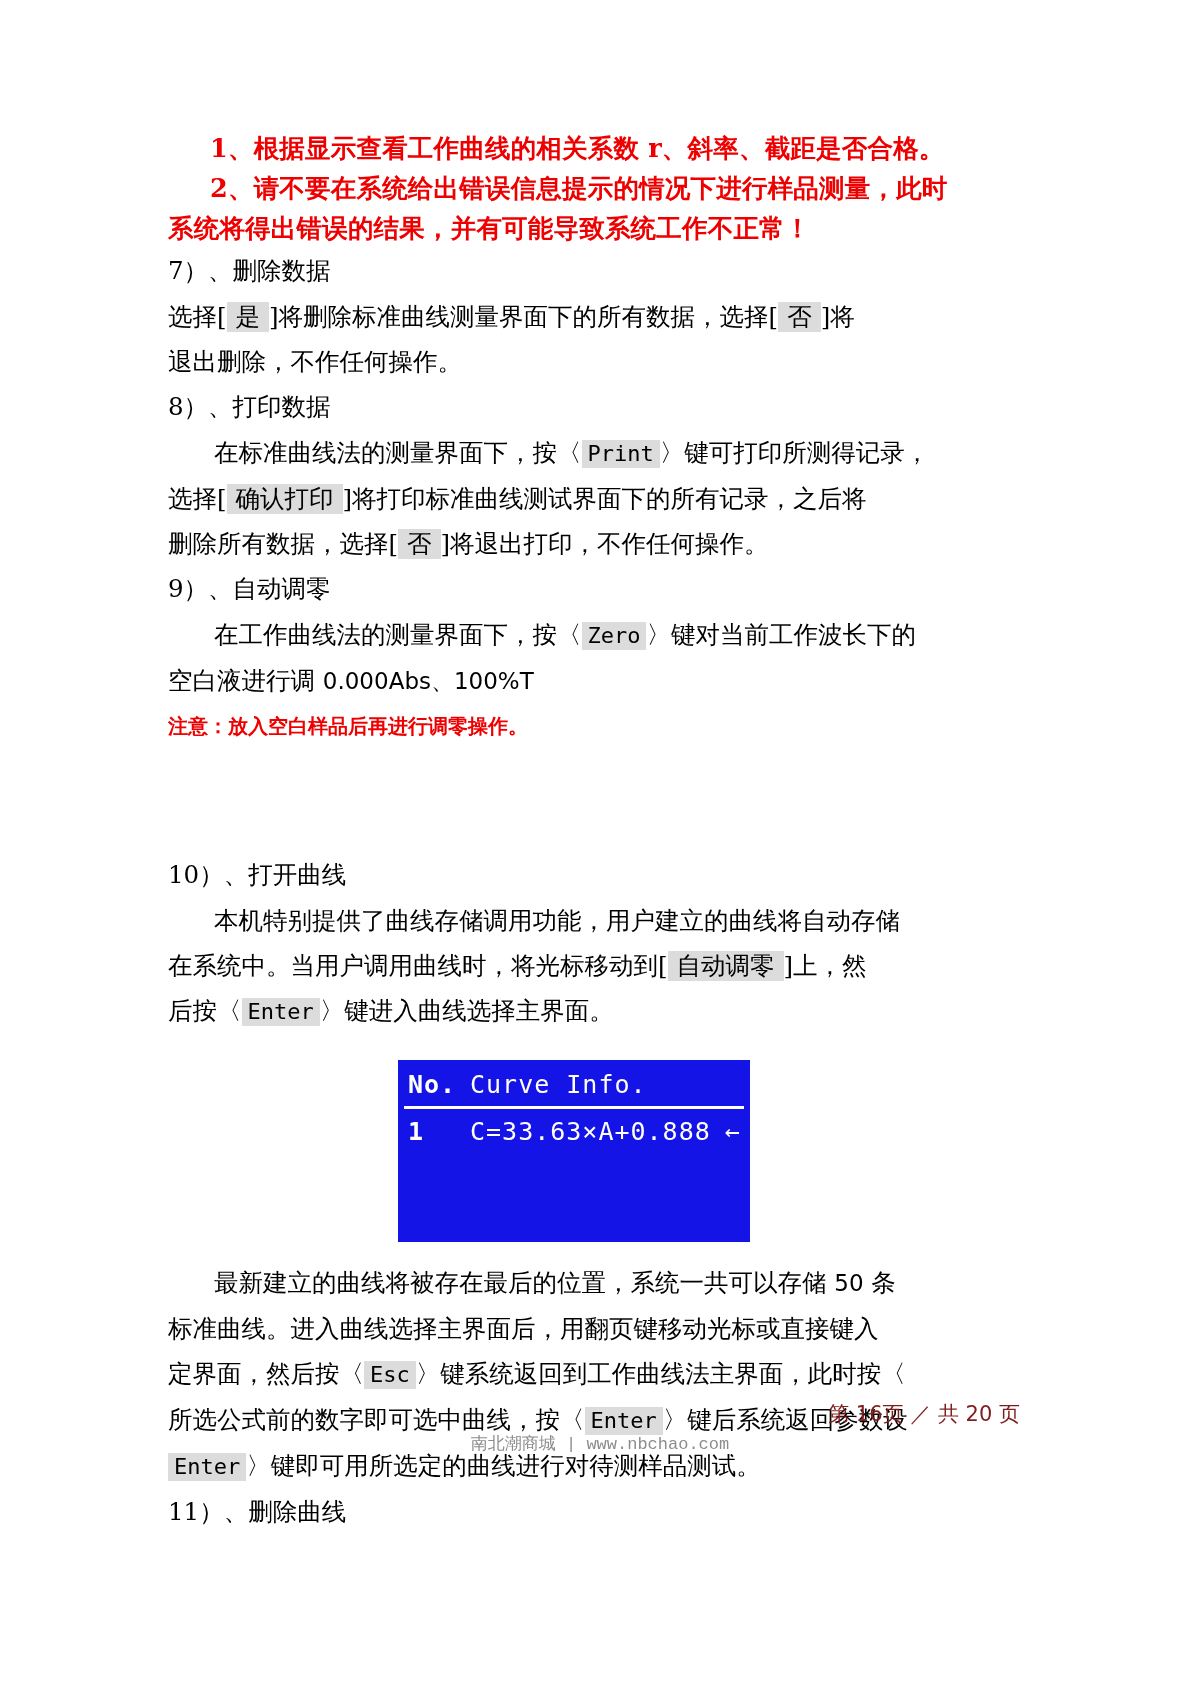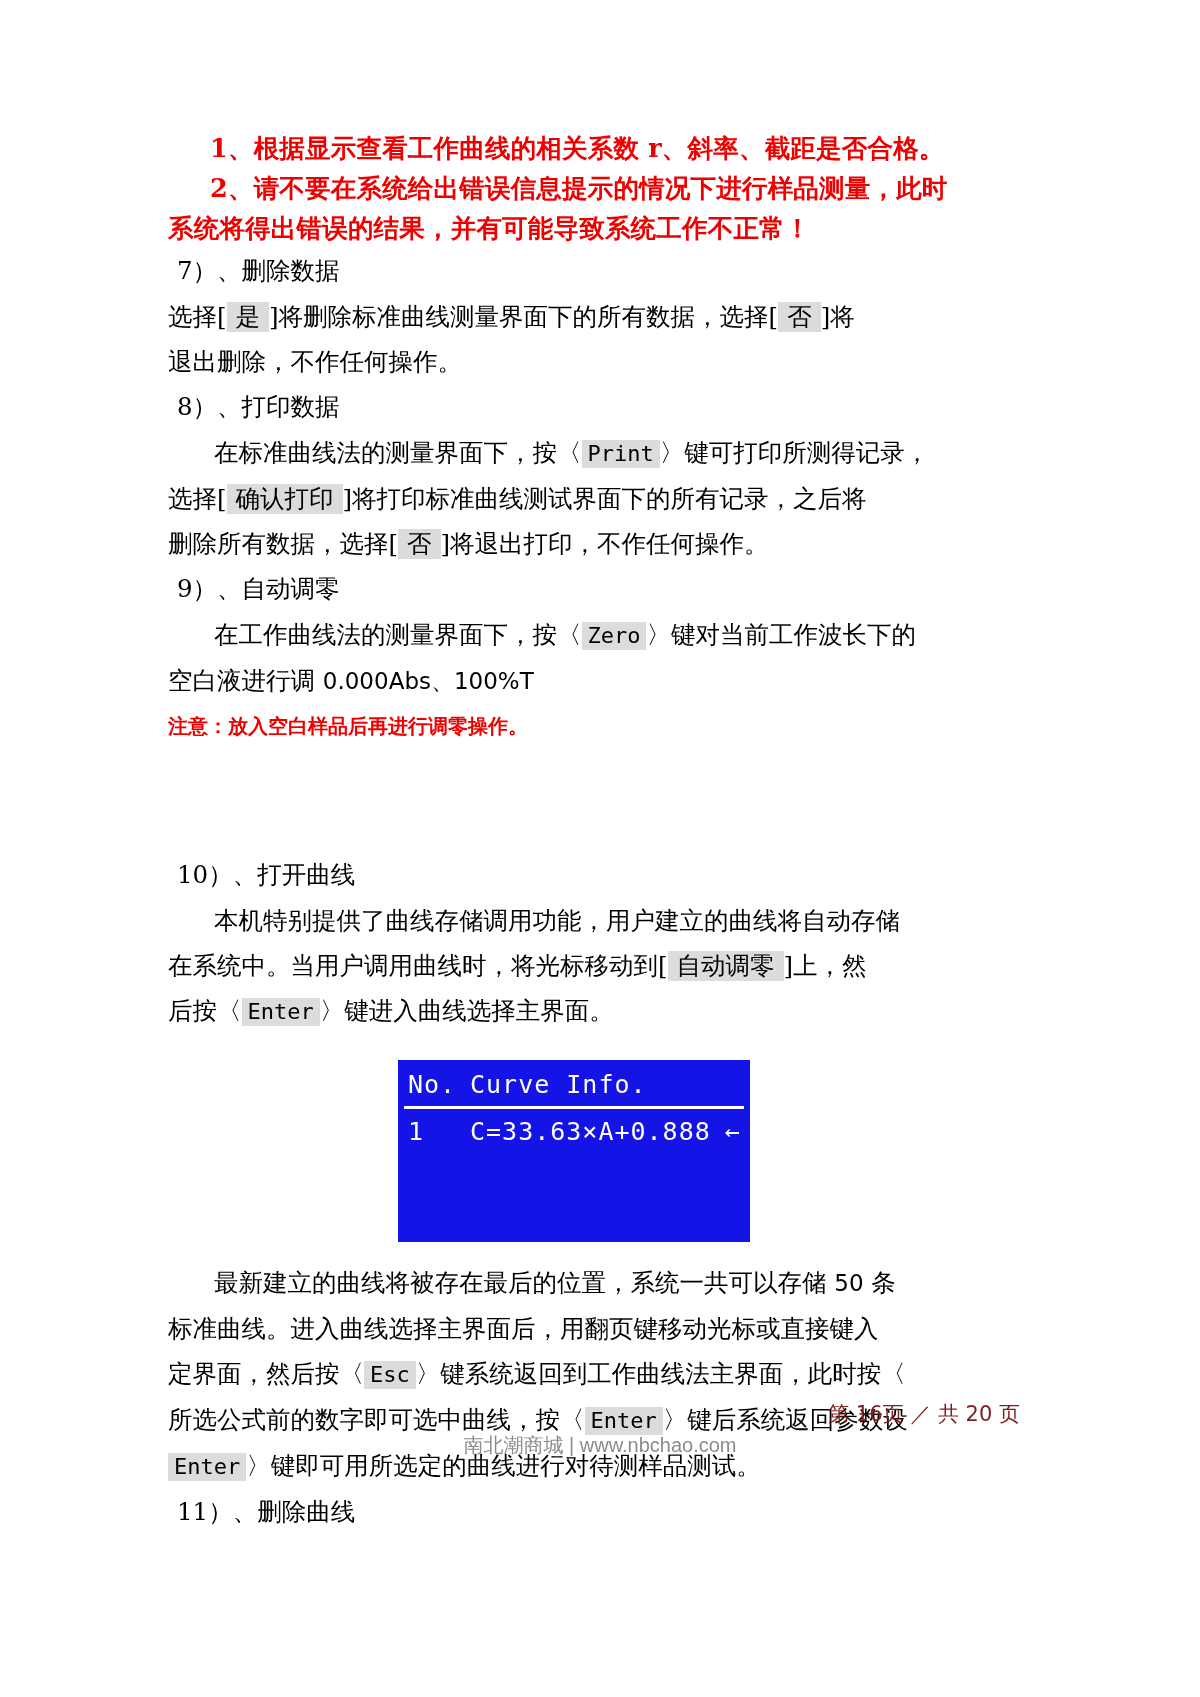--- a/index.html
+++ b/index.html
@@ -42,21 +42,20 @@
     line-height: 40px;
     letter-spacing: 0.2px;
     white-space: nowrap;
   }
   .warn.indent { text-indent: 42px; }
 
   .heading {
     font-size: 24.5px;
     line-height: 46px;
     white-space: nowrap;
-    margin-left: 9px;
   }
 
   .para {
     font-size: 24.5px;
     line-height: 45px;
     white-space: nowrap;
   }
   .para.indent { text-indent: 46px; }
 
   .note-red {
@@ -112,41 +111,41 @@
     letter-spacing: 1px;
     line-height: 34px;
     padding-left: 10px;
     white-space: pre;
   }
   .lcd-rule {
     height: 3px;
     background: #ffffff;
     margin: 4px 6px 6px 6px;
   }
-  .lcd-col-no { display: inline-block; width: 62px; }
+  .lcd-col-no { display: inline-block; width: 62px; font-weight: bold; }
   .lcd-cursor { margin-left: 14px; }
 
   
   .page-num {
     position: absolute;
     right: 180px;
     top: 1400px;
     font-family: "DejaVu Sans", "Liberation Sans", sans-serif;
     font-size: 21px;
     color: #7f1d1d;
     white-space: nowrap;
   }
   .watermark {
     position: absolute;
     left: 0;
     top: 1432px;
     width: 1200px;
     text-align: center;
-    font-family: Liberation Sans, sans-serif;
-    font-size: 20px;
+    font-family: Liberation Mono, monospace;
+    font-size: 17px;
     color: #8c8c8c;
     white-space: nowrap;
   }
 </style>
 </head>
 <body>
 
 <div class="page">
 
   <div class="content">

